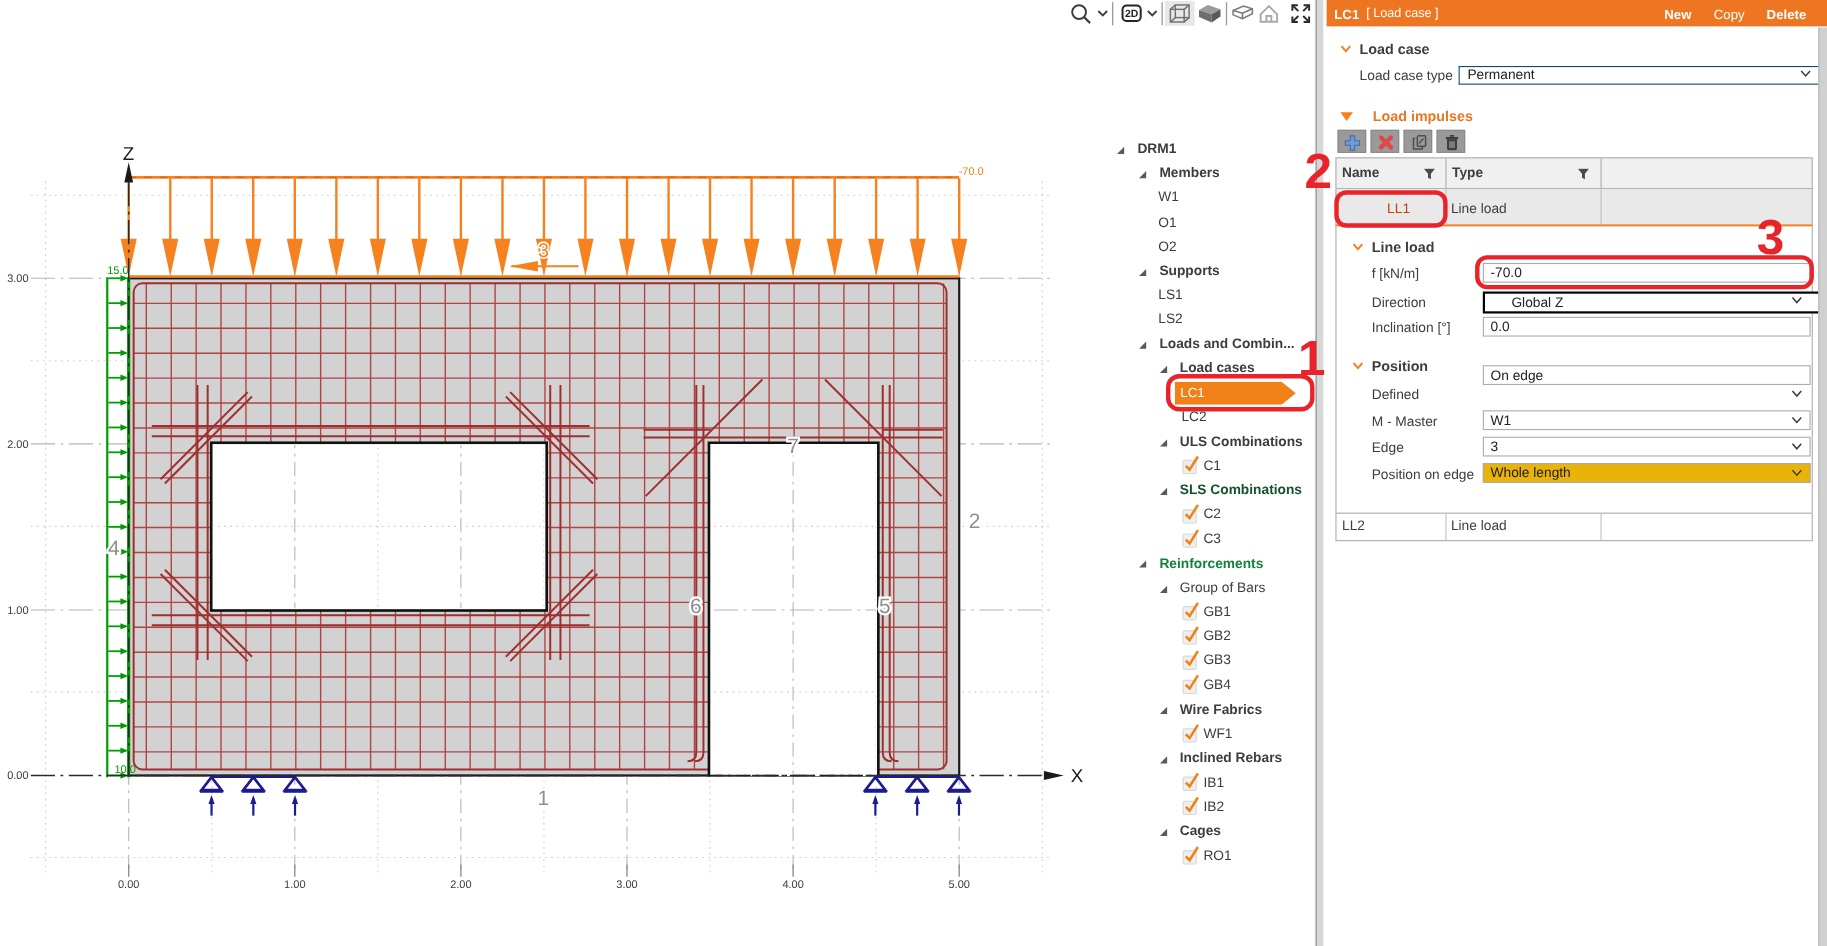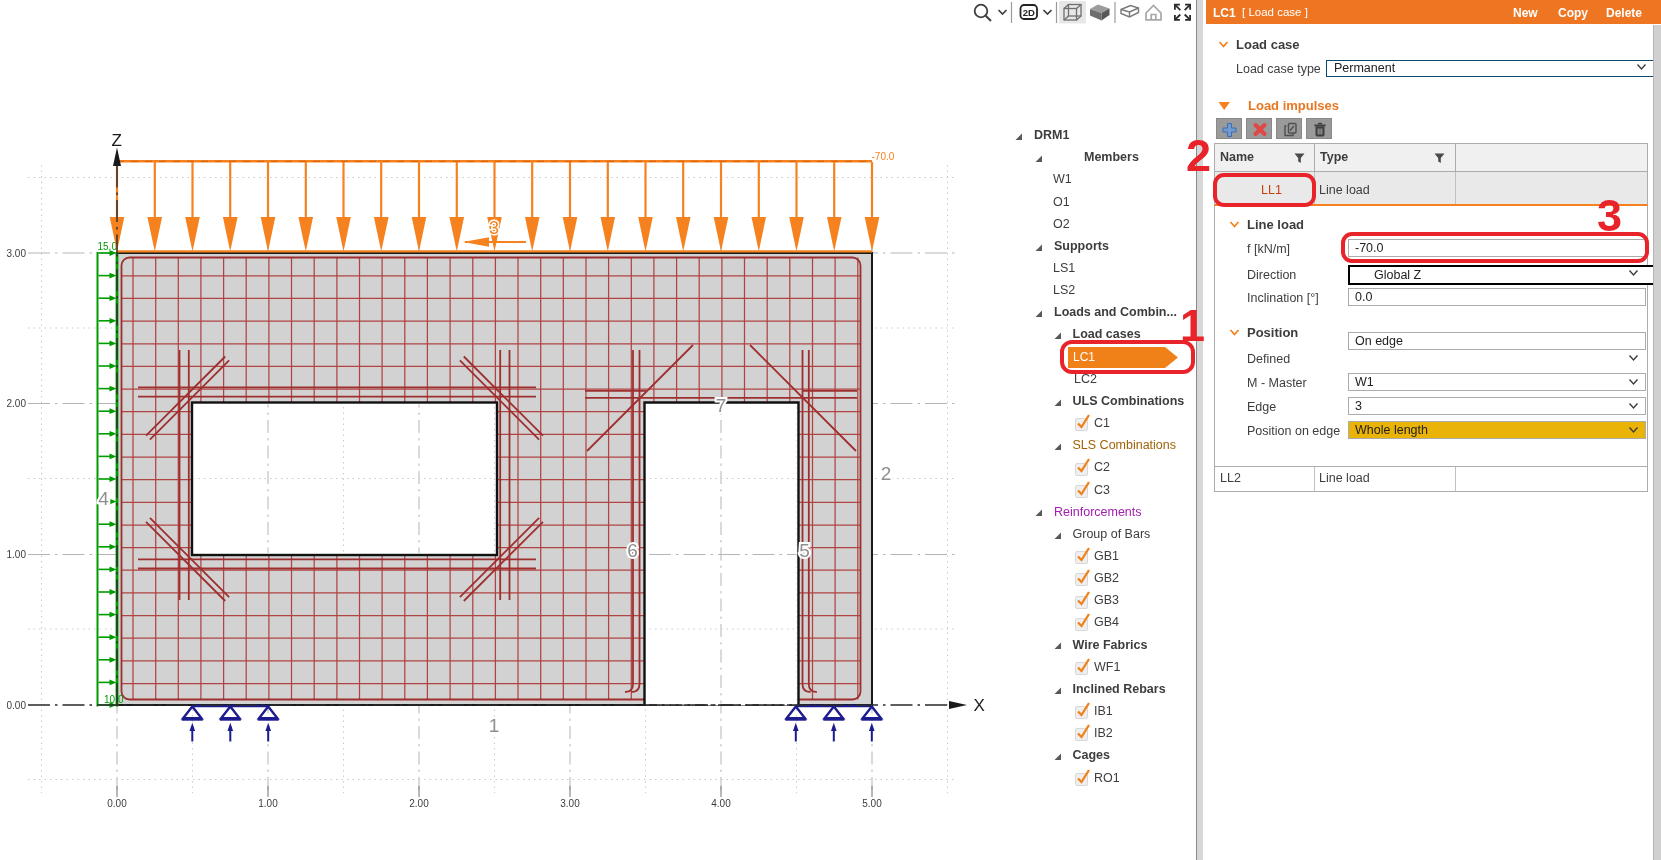--- a/index.html
+++ b/index.html
@@ -345,21 +345,21 @@
       <polyline points="1185.1,19.9 1190.1,19.9 1190.1,14.899999999999999" fill="none" stroke="#2b2b2b" stroke-width="1.8"></polyline>
     </g>
   </svg>
 <svg style="position:absolute;left:1015px;top:132.8px" width="8" height="8">
     <polygon points="7,0.5 7,7 0.5,7" fill="#595959"></polygon>
   </svg>
 <div style="position:absolute;left:1034px;top:128.0px;font-weight:bold;color:#3d3d3d;font-size:12.5px;white-space:nowrap">DRM1</div>
 <svg style="position:absolute;left:1035px;top:154.8px" width="8" height="8">
     <polygon points="7,0.5 7,7 0.5,7" fill="#595959"></polygon>
   </svg>
-<div style="position:absolute;left:1084px;top:150.0px;font-weight:bold;color:#3d3d3d;font-size:12.5px;white-space:nowrap">Members</div>
+<div style="position:absolute;left:1054px;top:150.0px;font-weight:bold;color:#3d3d3d;font-size:12.5px;white-space:nowrap">Members</div>
 <div style="position:absolute;left:1053px;top:172.0px;color:#3d3d3d;font-size:12.5px;white-space:nowrap">W1</div>
 <div style="position:absolute;left:1053px;top:194.5px;color:#3d3d3d;font-size:12.5px;white-space:nowrap">O1</div>
 <div style="position:absolute;left:1053px;top:216.7px;color:#3d3d3d;font-size:12.5px;white-space:nowrap">O2</div>
 <svg style="position:absolute;left:1035px;top:243.7px" width="8" height="8">
     <polygon points="7,0.5 7,7 0.5,7" fill="#595959"></polygon>
   </svg>
 <div style="position:absolute;left:1054px;top:238.9px;font-weight:bold;color:#3d3d3d;font-size:12.5px;white-space:nowrap">Supports</div>
 <div style="position:absolute;left:1053px;top:261.0px;color:#3d3d3d;font-size:12.5px;white-space:nowrap">LS1</div>
 <div style="position:absolute;left:1053px;top:283.0px;color:#3d3d3d;font-size:12.5px;white-space:nowrap">LS2</div>
 <svg style="position:absolute;left:1035px;top:309.8px" width="8" height="8">
@@ -380,35 +380,35 @@
   </svg>
 <div style="position:absolute;left:1072.5px;top:393.8px;font-weight:bold;color:#3d3d3d;font-size:12.5px;white-space:nowrap">ULS Combinations</div>
 <div style="position:absolute;left:1074.5px;top:418.2px;width:11px;height:11px;background:#efefef;border:1px solid #d8d8d8;border-radius:2px"></div>
 <svg style="position:absolute;left:1074.5px;top:411.0px;overflow:visible" width="18" height="20">
     <polyline points="3,12.5 6.5,16 14,4" fill="none" stroke="#f08119" stroke-width="2.3"></polyline>
   </svg>
 <div style="position:absolute;left:1094px;top:416.0px;color:#3d3d3d;font-size:12.5px;white-space:nowrap">C1</div>
 <svg style="position:absolute;left:1054px;top:442.8px" width="8" height="8">
     <polygon points="7,0.5 7,7 0.5,7" fill="#595959"></polygon>
   </svg>
-<div style="position:absolute;left:1072.5px;top:438.0px;font-weight:normal;color:#a16207;font-size:12.5px;white-space:nowrap">SLS Combinations</div>
+<div style="position:absolute;left:1072.5px;top:438.0px;font-weight:bold;color:#14532d;font-size:12.5px;white-space:nowrap">SLS Combinations</div>
 <div style="position:absolute;left:1074.5px;top:462.5px;width:11px;height:11px;background:#efefef;border:1px solid #d8d8d8;border-radius:2px"></div>
 <svg style="position:absolute;left:1074.5px;top:455.3px;overflow:visible" width="18" height="20">
     <polyline points="3,12.5 6.5,16 14,4" fill="none" stroke="#f08119" stroke-width="2.3"></polyline>
   </svg>
 <div style="position:absolute;left:1094px;top:460.3px;color:#3d3d3d;font-size:12.5px;white-space:nowrap">C2</div>
 <div style="position:absolute;left:1074.5px;top:484.7px;width:11px;height:11px;background:#efefef;border:1px solid #d8d8d8;border-radius:2px"></div>
 <svg style="position:absolute;left:1074.5px;top:477.5px;overflow:visible" width="18" height="20">
     <polyline points="3,12.5 6.5,16 14,4" fill="none" stroke="#f08119" stroke-width="2.3"></polyline>
   </svg>
 <div style="position:absolute;left:1094px;top:482.5px;color:#3d3d3d;font-size:12.5px;white-space:nowrap">C3</div>
 <svg style="position:absolute;left:1035px;top:509.4px" width="8" height="8">
     <polygon points="7,0.5 7,7 0.5,7" fill="#595959"></polygon>
   </svg>
-<div style="position:absolute;left:1054px;top:504.6px;font-weight:normal;color:#a21caf;font-size:12.5px;white-space:nowrap">Reinforcements</div>
+<div style="position:absolute;left:1054px;top:504.6px;font-weight:bold;color:#15803d;font-size:12.5px;white-space:nowrap">Reinforcements</div>
 <svg style="position:absolute;left:1054px;top:531.6px" width="8" height="8">
     <polygon points="7,0.5 7,7 0.5,7" fill="#595959"></polygon>
   </svg>
 <div style="position:absolute;left:1072.5px;top:526.8px;font-weight:normal;color:#3d3d3d;font-size:12.5px;white-space:nowrap">Group of Bars</div>
 <div style="position:absolute;left:1074.5px;top:551.2px;width:11px;height:11px;background:#efefef;border:1px solid #d8d8d8;border-radius:2px"></div>
 <svg style="position:absolute;left:1074.5px;top:544.0px;overflow:visible" width="18" height="20">
     <polyline points="3,12.5 6.5,16 14,4" fill="none" stroke="#f08119" stroke-width="2.3"></polyline>
   </svg>
 <div style="position:absolute;left:1094px;top:549.0px;color:#3d3d3d;font-size:12.5px;white-space:nowrap">GB1</div>
 <div style="position:absolute;left:1074.5px;top:573.3px;width:11px;height:11px;background:#efefef;border:1px solid #d8d8d8;border-radius:2px"></div>
@@ -456,21 +456,21 @@
 <div style="position:absolute;left:1074.5px;top:772.7px;width:11px;height:11px;background:#efefef;border:1px solid #d8d8d8;border-radius:2px"></div>
 <svg style="position:absolute;left:1074.5px;top:765.5px;overflow:visible" width="18" height="20">
     <polyline points="3,12.5 6.5,16 14,4" fill="none" stroke="#f08119" stroke-width="2.3"></polyline>
   </svg>
 <div style="position:absolute;left:1094px;top:770.5px;color:#3d3d3d;font-size:12.5px;white-space:nowrap">RO1</div>
 <div style="position:absolute;left:1196px;top:0;width:6px;height:860px;background:#d7d7d7;border-left:1px solid #8a8a8a"></div>
 <div style="position:absolute;left:1206px;top:0;width:455px;height:24px;background:#ee7623"></div>
 <div style="position:absolute;left:1213px;top:5.5px;color:#fff;font-size:12px;font-weight:bold">LC1</div>
 <div style="position:absolute;left:1242px;top:6px;color:#fff;font-size:11.5px">[ Load case ]</div>
 <div style="position:absolute;left:1513px;top:5.5px;color:#fff;font-size:12px;font-weight:bold">New</div>
-<div style="position:absolute;left:1558px;top:5.5px;color:#fff;font-size:12px;font-weight:bold">Copy</div>
+<div style="position:absolute;left:1558px;top:5.5px;color:#fff;font-size:12px;font-weight:normal">Copy</div>
 <div style="position:absolute;left:1606px;top:5.5px;color:#fff;font-size:12px;font-weight:bold">Delete</div>
 <svg style="position:absolute;left:1218px;top:39.5px" width="12" height="9">
     <polyline points="1.5,2 5.5,6.5 9.5,2" fill="none" stroke="#f5821f" stroke-width="1.8"></polyline>
   </svg>
 <div style="position:absolute;left:1236px;top:37px;font-size:13px;font-weight:bold;color:#3d3d3d">Load case</div>
 <div style="position:absolute;left:1236px;top:62px;font-size:12.5px;color:#3d3d3d">Load case type</div>
 <div style="position:absolute;left:1326px;top:59.5px;width:320px;height:15px;border:1px solid #0c4a6e;background:#fff;font-size:12.5px;color:#222;padding-left:7px;line-height:15px">Permanent</div>
 <svg style="position:absolute;left:1636px;top:63px" width="12" height="9">
     <polyline points="1.5,1.5 5.5,6 9.5,1.5" fill="none" stroke="#3d3d3d" stroke-width="1.4"></polyline>
   </svg>

